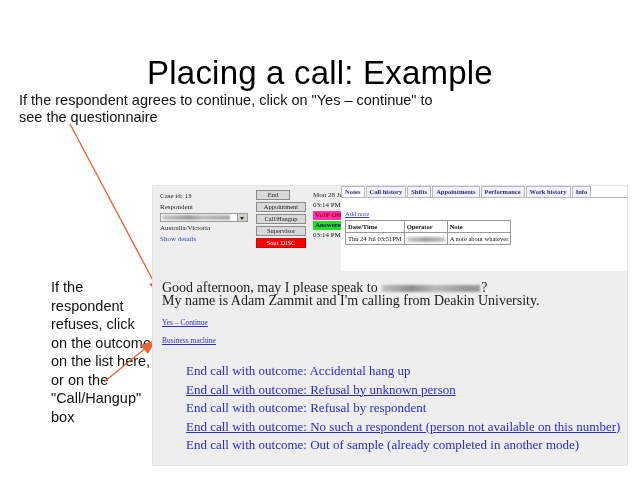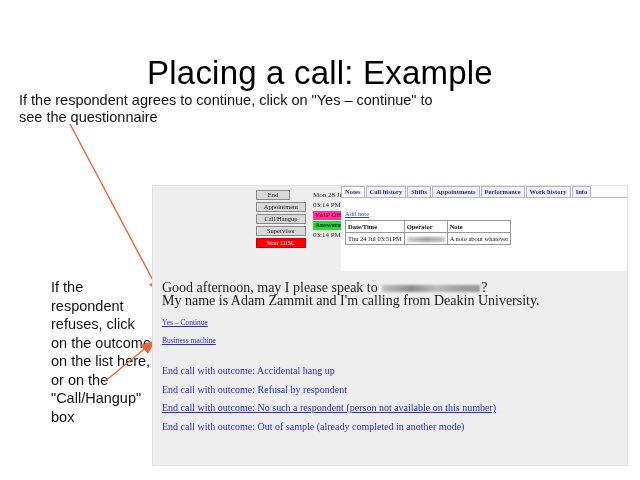--- a/index.html
+++ b/index.html
@@ -282,26 +282,27 @@
   .act-link.plain { text-decoration: none; }
 
   #outcome-links {
     position: absolute;
     left: 9px;
     top: 180px;
     width: 460px;
   }
   .out-link {
     display: block;
-    font-size: 10px;
+    font-size: 13px;
     line-height: 9px;
     color: #2a2ad0;
     margin-bottom: 9.5px;
     white-space: nowrap;
     text-decoration: none;
+    margin-left: 24px;
   }
   .out-link.underlined { text-decoration: underline; }
 </style>
 </head>
 <body>
 
 <div id="slide-title">Placing a call: Example</div>
 
 <div class="callout" id="callout-top">If the respondent agrees to continue, click on "Yes – continue" to see the questionnaire</div>
 
@@ -314,20 +315,30 @@
 
 <svg class="arrow-svg" id="arrow-bottom" width="70" height="58">
   <line x1="4" y1="50" x2="48" y2="14" stroke="#E8643C" stroke-width="1.4"></line>
   <polygon points="56,8 40,13 48,22" fill="#E8643C"></polygon>
 </svg>
 
 <div id="app-screenshot">
 
   <div id="app-top">
 
+    <div class="case-panel">
+      <div class="line">Case id: 13</div>
+      <div class="line">Respondent</div>
+      <div class="redact-select">
+        <span class="blur"></span>
+        <span class="arrow"></span>
+      </div>
+      <div class="line">Australia/Victoria</div>
+      <a href="#" class="case-link">Show details</a>
+    </div>
 
     <div class="btn-col">
       <button class="ui-btn small">End</button>
       <button class="ui-btn">Appointment</button>
       <button class="ui-btn">Call/Hangup</button>
       <button class="ui-btn">Supervisor</button>
       <button class="ui-btn danger">Start DISC</button>
     </div>
 
     <div class="status-col">
@@ -378,18 +389,19 @@
     <div>My name is Adam Zammit and I'm calling from Deakin University.</div>
   </div>
 
   <div id="action-links">
     <a href="#" class="act-link">Yes – Continue</a>
     <a href="#" class="act-link">Business machine</a>
   </div>
 
   <div id="outcome-links">
     <a href="#" class="out-link">End call with outcome: Accidental hang up</a>
+    <a href="#" class="out-link underlined">End call with outcome: Refusal by unknown person</a>
     <a href="#" class="out-link">End call with outcome: Refusal by respondent</a>
     <a href="#" class="out-link underlined">End call with outcome: No such a respondent (person not available on this number)</a>
     <a href="#" class="out-link">End call with outcome: Out of sample (already completed in another mode)</a>
   </div>
 
 </div>
 
 </body></html>

